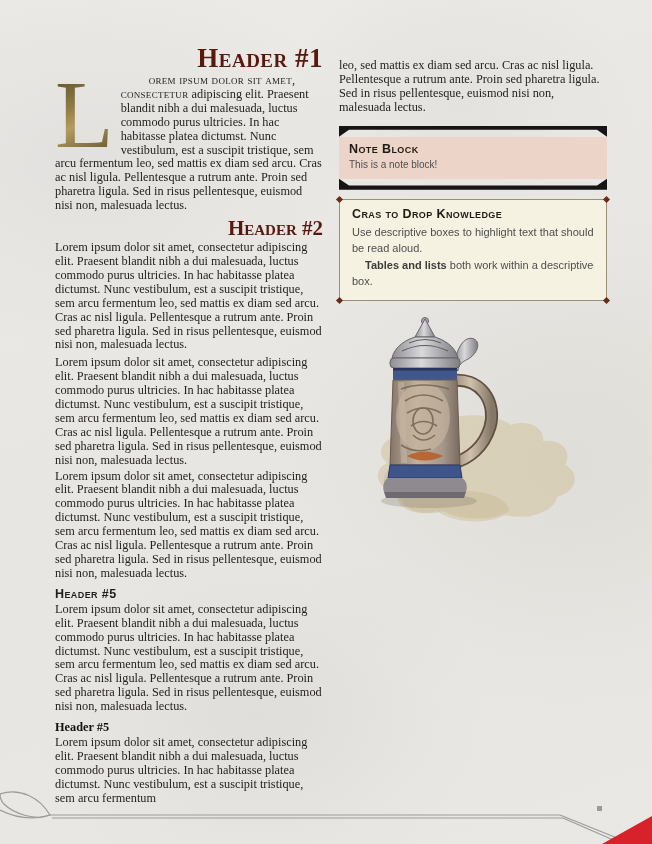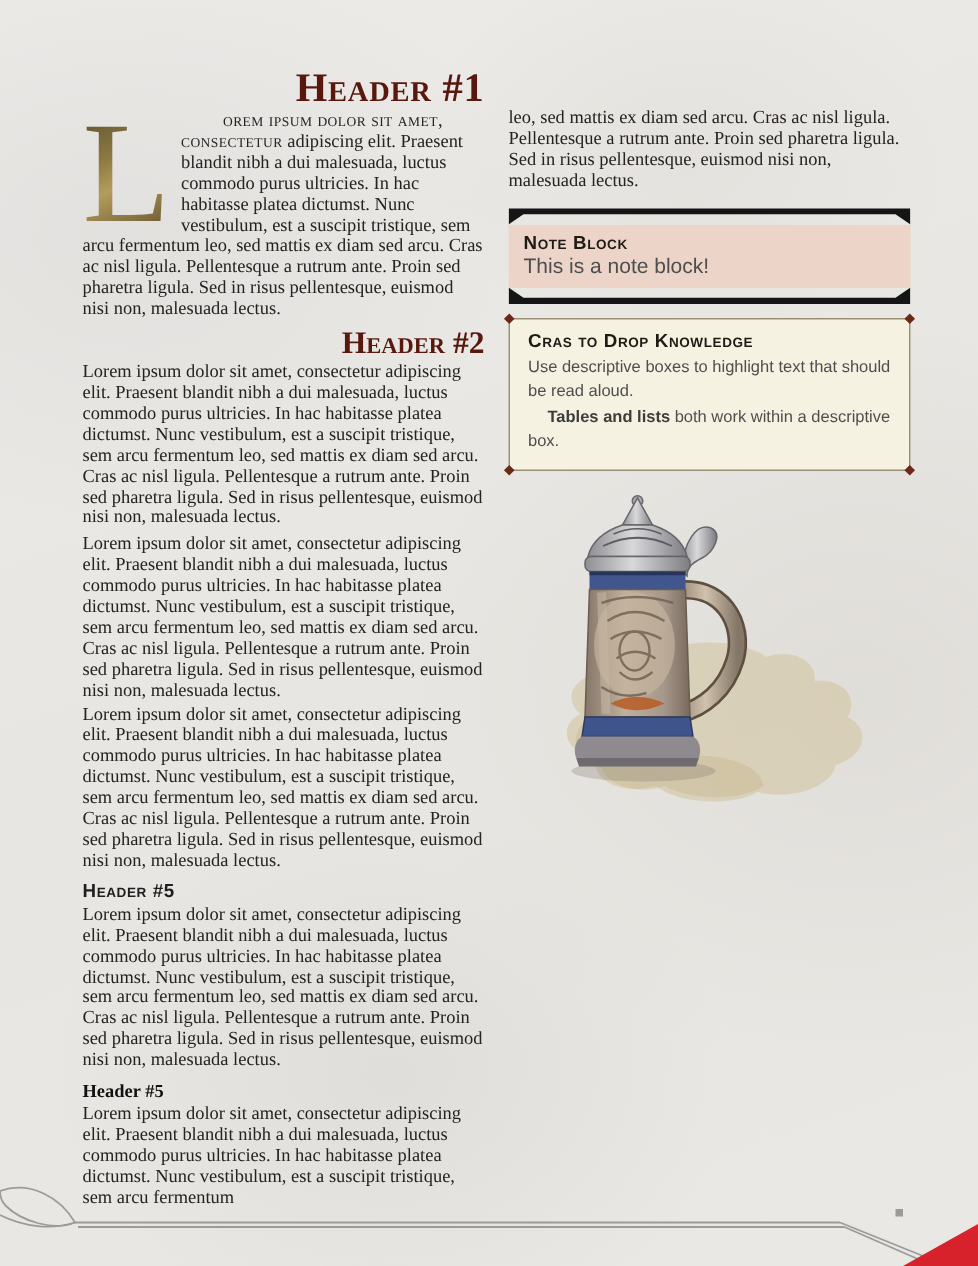--- a/index.html
+++ b/index.html
@@ -11,21 +11,21 @@
     background:
       radial-gradient(ellipse 420px 300px at 12% 18%, rgba(110,110,118,0.07), transparent 65%),
       radial-gradient(ellipse 520px 420px at 88% 55%, rgba(120,114,100,0.08), transparent 60%),
       radial-gradient(ellipse 380px 300px at 40% 85%, rgba(100,100,105,0.07), transparent 60%),
       radial-gradient(ellipse 300px 220px at 70% 12%, rgba(125,120,110,0.06), transparent 60%),
       linear-gradient(160deg,#ecebe8 0%, #e8e6e2 50%, #eae8e4 100%);
     color:#262220;
   }
   .col{position:absolute;width:268px;}
   .col-left{left:55px;top:40px;}
-  .col-right{left:339px;top:48px;}
+  .col-right{left:339px;top:35px;}
 
   p.body{
     margin:2px 0 0 0;
     font-size:12.3px;
     line-height:13.9px;
     text-align:left;
     color:#262220;
   }
   h1,h2,h3,h4{
     font-family:"Liberation Serif",serif;
@@ -67,21 +67,21 @@
   .note-body{
     background:#ecd5c8;
     padding:5px 10px 7px 10px;
     font-family:"Liberation Sans",sans-serif;
   }
   .note-title,.desc-title{
     font-family:"Liberation Sans",sans-serif;
     font-variant:small-caps;font-weight:700;
     font-size:12.5px;color:#201a14;letter-spacing:0.4px;line-height:15px;
   }
-  .note-text{font-size:14px;color:#4e4e4e;line-height:15px;}
+  .note-text{font-size:10px;color:#4e4e4e;line-height:15px;}
 
   
   .descbox{
     margin-top:9px;position:relative;
     background:#f6f2e2;
     border:1px solid #9a9078;
     padding:7px 12px 10px 12px;
     font-family:"Liberation Sans",sans-serif;
   }
   .desc-text{font-size:11px;color:#4e4e4e;line-height:16.5px;margin-top:2px;}

